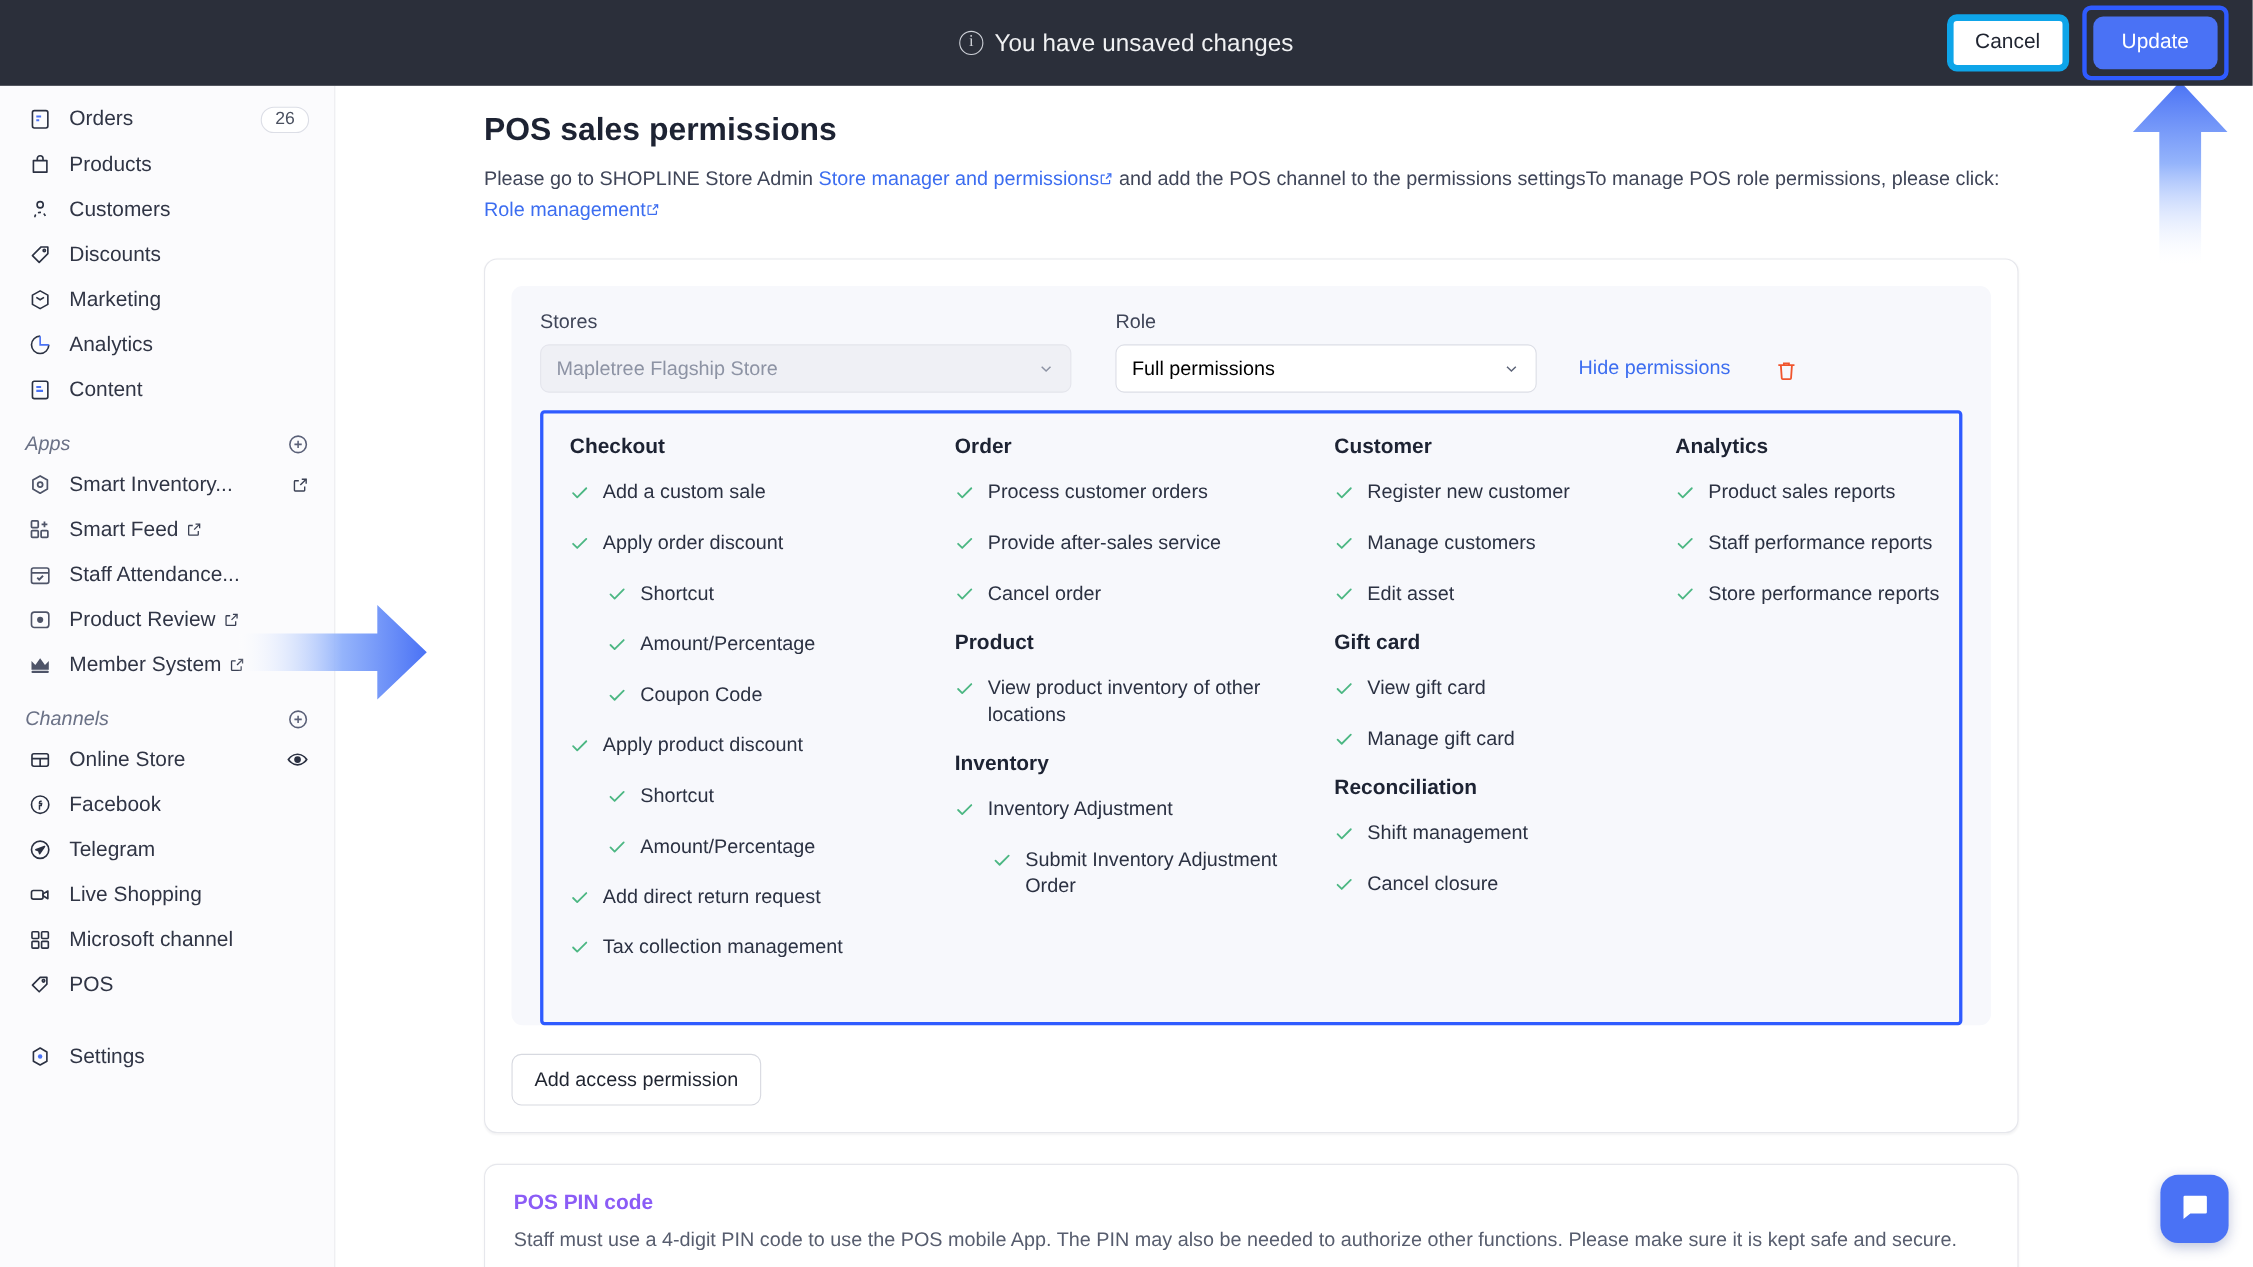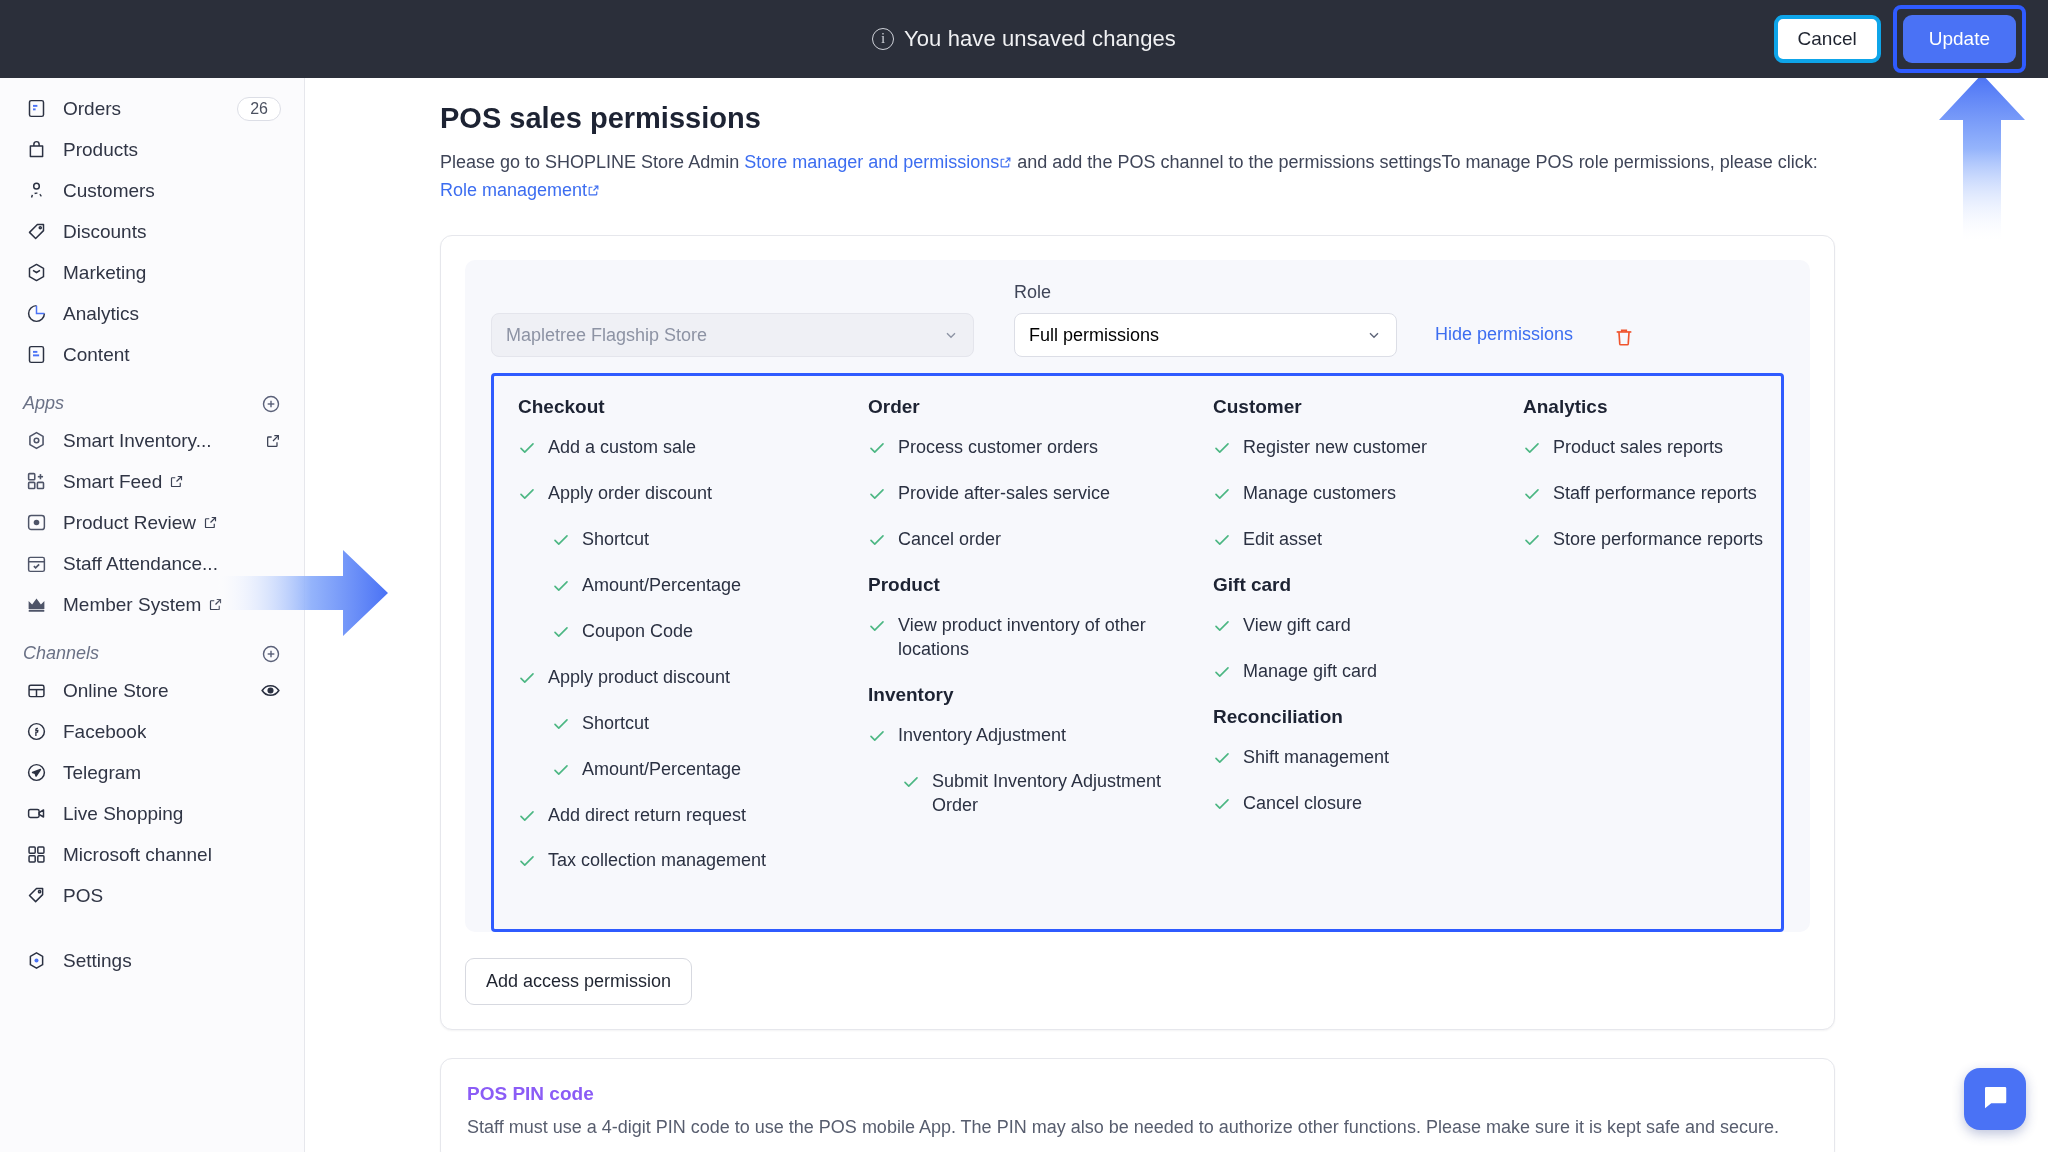--- a/index.html
+++ b/index.html
@@ -28,21 +28,21 @@
     width: 22px; height: 22px; border: 1.8px solid #cfd2d9;
     border-radius: 50%; display: flex; align-items: center; justify-content: center;
     font-size: 15px; color: #cfd2d9; font-family: "Liberation Serif", serif;
     line-height: 1; padding-bottom: 1px;
   }
   .topbar-actions {
     position: absolute; right: 22px; top: 0; height: 78px;
     display: flex; align-items: center; gap: 12px;
   }
   .btn-cancel {
-    background: #ffffff; color: #1f2430; border: 4px solid #0ea5e9;
+    background: #ffffff; color: #1f2430; border: 6px solid #0ea5e9;
     border-radius: 9px; padding: 9px 20px; font-size: 19px; cursor: pointer;
     font-family: "Liberation Sans", sans-serif;
   }
   .update-wrap {
     position: relative; padding: 6px;
     border: 4px solid #2f5bff; border-radius: 8px;
   }
   .btn-update {
     background: #4a72f5; color: #ffffff; border: none;
     border-radius: 9px; padding: 13px 26px; font-size: 19px; cursor: pointer;
@@ -322,43 +322,43 @@
             <path d="M14 4h6v6"></path>
             <path d="M20 4l-8 8"></path>
             <path d="M18 14v5a1 1 0 0 1-1 1H5a1 1 0 0 1-1-1V7a1 1 0 0 1 1-1h5"></path>
           </svg>
       </span>
     </div>
 
     <div class="nav-item">
       <span class="nav-ico">
         <svg viewBox="0 0 24 24" fill="none" stroke="#4e5468" stroke-width="1.7">
+            <rect x="3" y="5" width="18" height="16" rx="2"></rect>
+            <line x1="3" y1="10" x2="21" y2="10"></line>
+            <path d="M9 15l2 2 4-4" stroke-width="2"></path>
+          </svg>
+      </span>
+      <span class="nav-label">Staff Attendance...</span>
+    </div>
+
+    <div class="nav-item">
+      <span class="nav-ico">
+        <svg viewBox="0 0 24 24" fill="none" stroke="#4e5468" stroke-width="1.7">
             <rect x="3" y="4" width="18" height="16" rx="3"></rect>
             <circle cx="12" cy="12" r="3.2" fill="#4e5468" stroke="none"></circle>
           </svg>
       </span>
       <span class="nav-label">Product Review</span>
       <span class="nav-ext">
         <svg viewBox="0 0 24 24" fill="none" stroke="#3b4154" stroke-width="1.9">
             <path d="M14 4h6v6"></path>
             <path d="M20 4l-8 8"></path>
             <path d="M18 14v5a1 1 0 0 1-1 1H5a1 1 0 0 1-1-1V7a1 1 0 0 1 1-1h5"></path>
           </svg>
       </span>
-    </div>
-
-    <div class="nav-item">
-      <span class="nav-ico">
-        <svg viewBox="0 0 24 24" fill="none" stroke="#4e5468" stroke-width="1.7">
-            <rect x="3" y="5" width="18" height="16" rx="2"></rect>
-            <line x1="3" y1="10" x2="21" y2="10"></line>
-            <path d="M9 15l2 2 4-4" stroke-width="2"></path>
-          </svg>
-      </span>
-      <span class="nav-label">Staff Attendance...</span>
     </div>
 
     <div class="nav-item">
       <span class="nav-ico">
         <svg viewBox="0 0 24 24" fill="#4e5468" stroke="none">
             <path d="M3 8l4 4 5-7 5 7 4-4v9H3z"></path>
             <rect x="3" y="18" width="18" height="2.4" rx="1"></rect>
           </svg>
       </span>
       <span class="nav-label">Member System</span>
@@ -476,20 +476,21 @@
             <path d="M20 4l-8 8"></path>
             <path d="M18 14v5a1 1 0 0 1-1 1H5a1 1 0 0 1-1-1V7a1 1 0 0 1 1-1h5"></path>
           </svg></span>
     </div>
 
     <div class="card">
       <div class="perm-block">
 
         <div class="fields-row">
           <div class="field field-stores">
+            <div class="field-label">Stores</div>
             <div class="select disabled">
               <span class="val">Mapletree Flagship Store</span>
               <span class="chev">
                 <svg viewBox="0 0 24 24" fill="none" stroke="#8d93a4" stroke-width="2">
                     <path d="M6 9.5l6 6 6-6"></path>
                   </svg>
               </span>
             </div>
           </div>
 

